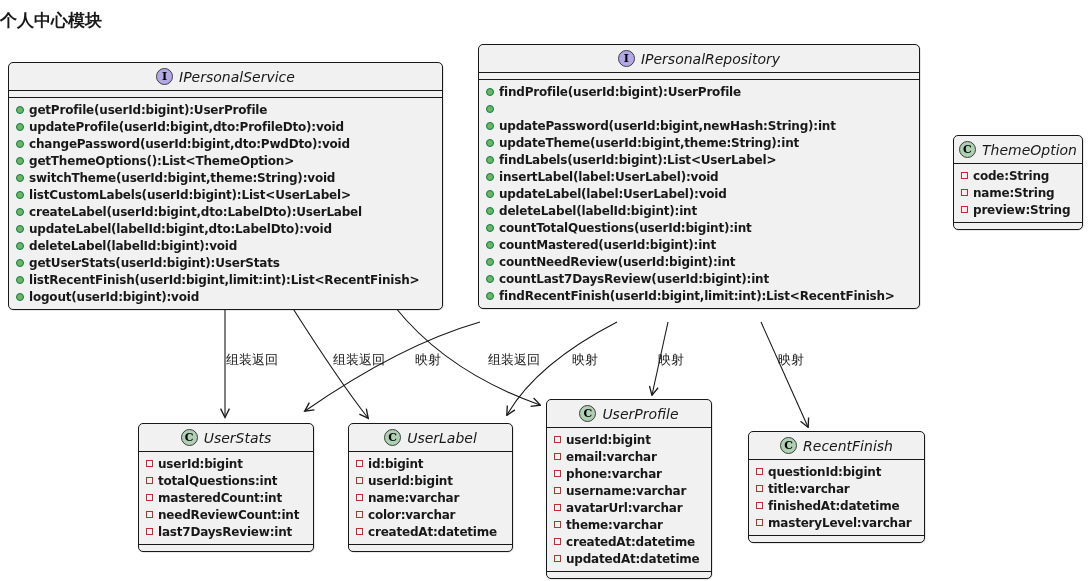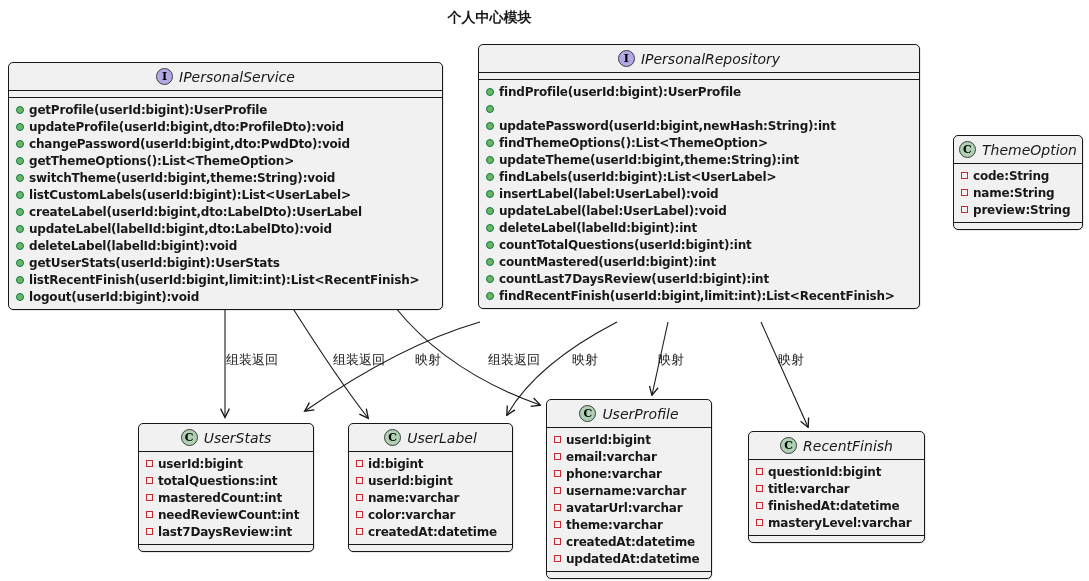--- a/index.html
+++ b/index.html
@@ -2,22 +2,22 @@
 <html style="--box-fill: #f1f1f1; --box-border: #181818; --edge-color: #181818; --text-color: #181818; --interface-spot: #b4a7e5; --class-spot: #add1b2; --method-dot-fill: #71b362; --method-dot-border: #038048; --field-square-border: #c82930;"><head>
 <meta charset="utf-8">
 <style>
   * { margin:0; padding:0; box-sizing:border-box; }
   html,body { background:#ffffff; }
   body { font-family:"DejaVu Sans","Liberation Sans",sans-serif; color:var(--text-color,#181818); }
   .canvas {
     position:relative; width:1089px; height:581px; background:#ffffff; overflow:hidden;
   }
   .diagram-title {
-    position:absolute; left:0; top:9px; width:979px; text-align:center;
-    font-size:14px; font-weight:bold; color:var(--text-color,#181818);
+    position:absolute; left:0; top:9px; width:979px; text-align:left;
+    font-size:17px; font-weight:bold; color:var(--text-color,#181818);
   }
   svg.edges { position:absolute; left:0; top:0; width:1089px; height:581px; pointer-events:none; }
   .edge { stroke:var(--edge-color,#181818); fill:none; stroke-width:1.1; }
   .edge-label {
     position:absolute; font-size:13px; line-height:15px; color:var(--text-color,#181818); white-space:nowrap;
   }
   .uml-box {
     position:absolute; background:var(--box-fill,#f1f1f1);
     border:1.5px solid var(--box-border,#181818); border-radius:5px;
     box-shadow:0.5px 0.5px 0 rgba(0,0,0,0.18);
@@ -167,24 +167,20 @@
         </div>
         <div class="row">
           <span class="icon-method"></span>
         </div>
         <div class="row">
           <span class="icon-method"></span>
           <span class="row-text">updatePassword(userId:bigint,newHash:String):int</span>
         </div>
         <div class="row">
           <span class="icon-method"></span>
-          <span class="row-text">findThemeOptions():List&lt;ThemeOption&gt;</span>
-        </div>
-        <div class="row">
-          <span class="icon-method"></span>
           <span class="row-text">updateTheme(userId:bigint,theme:String):int</span>
         </div>
         <div class="row">
           <span class="icon-method"></span>
           <span class="row-text">findLabels(userId:bigint):List&lt;UserLabel&gt;</span>
         </div>
         <div class="row">
           <span class="icon-method"></span>
           <span class="row-text">insertLabel(label:UserLabel):void</span>
         </div>
@@ -199,20 +195,24 @@
         <div class="row">
           <span class="icon-method"></span>
           <span class="row-text">countTotalQuestions(userId:bigint):int</span>
         </div>
         <div class="row">
           <span class="icon-method"></span>
           <span class="row-text">countMastered(userId:bigint):int</span>
         </div>
         <div class="row">
           <span class="icon-method"></span>
+          <span class="row-text">countNeedReview(userId:bigint):int</span>
+        </div>
+        <div class="row">
+          <span class="icon-method"></span>
           <span class="row-text">countLast7DaysReview(userId:bigint):int</span>
         </div>
         <div class="row">
           <span class="icon-method"></span>
           <span class="row-text">findRecentFinish(userId:bigint,limit:int):List&lt;RecentFinish&gt;</span>
         </div>
       </div>
   </div>
 
   <div class="uml-box pos-theme">

